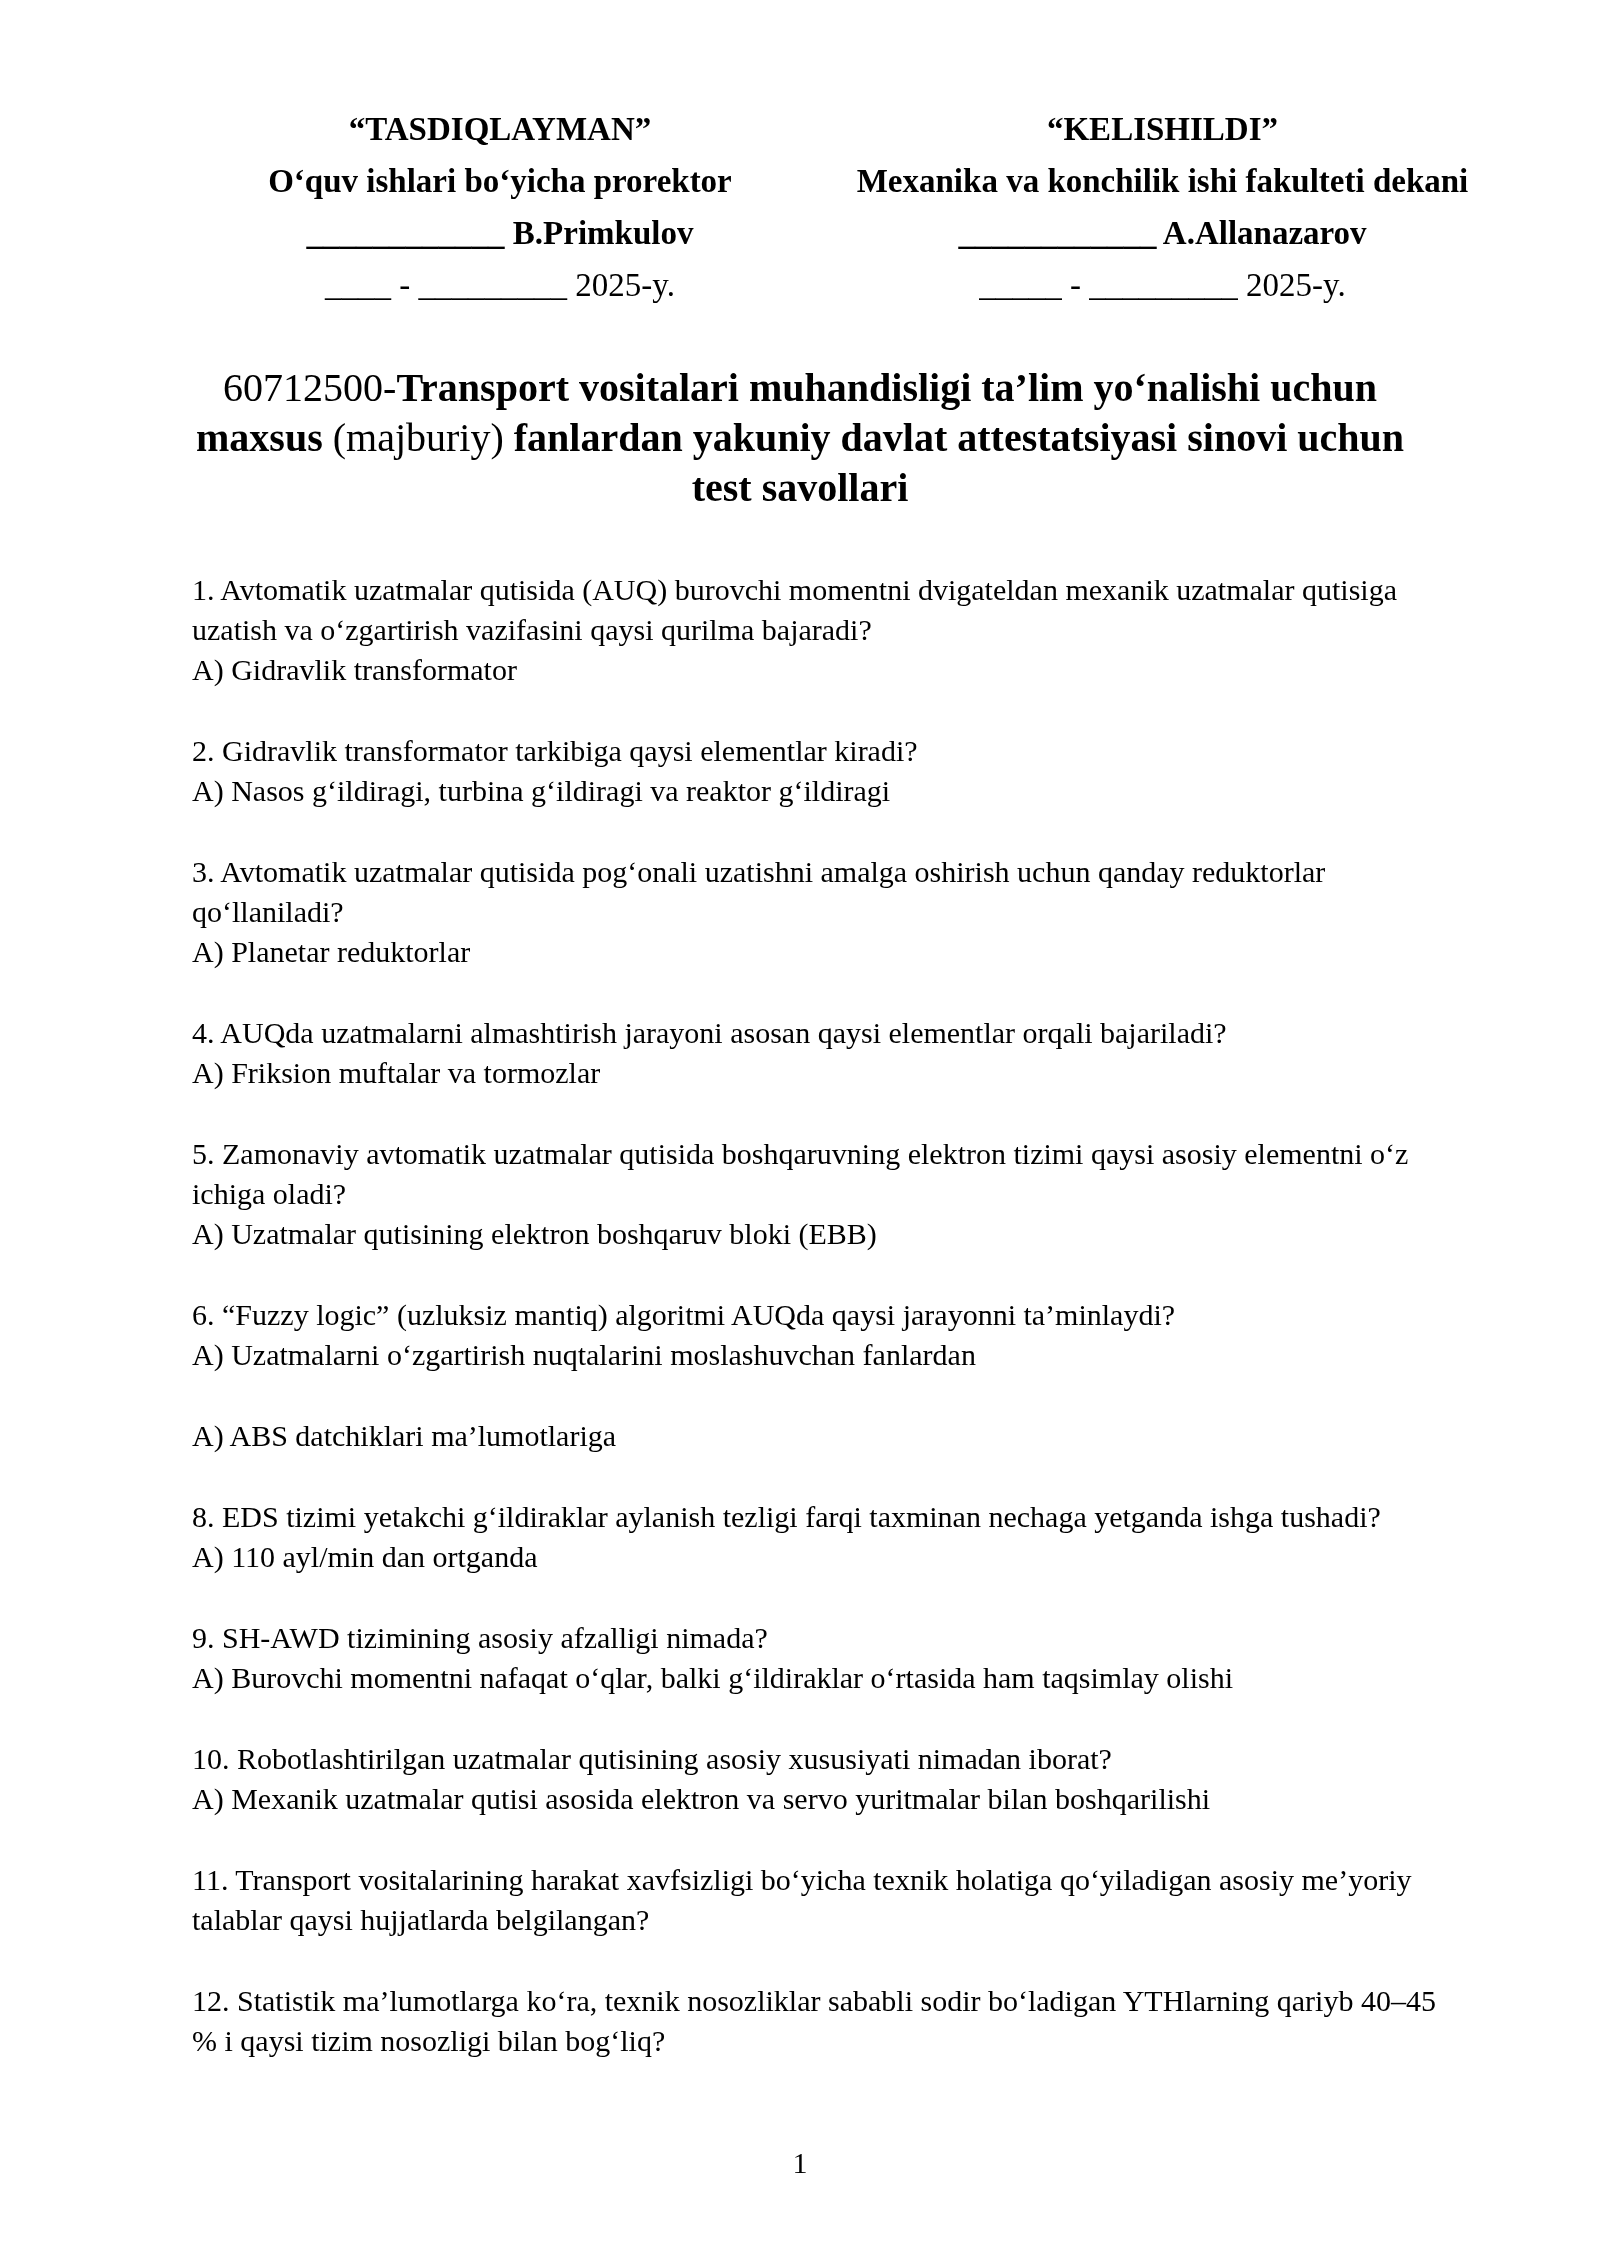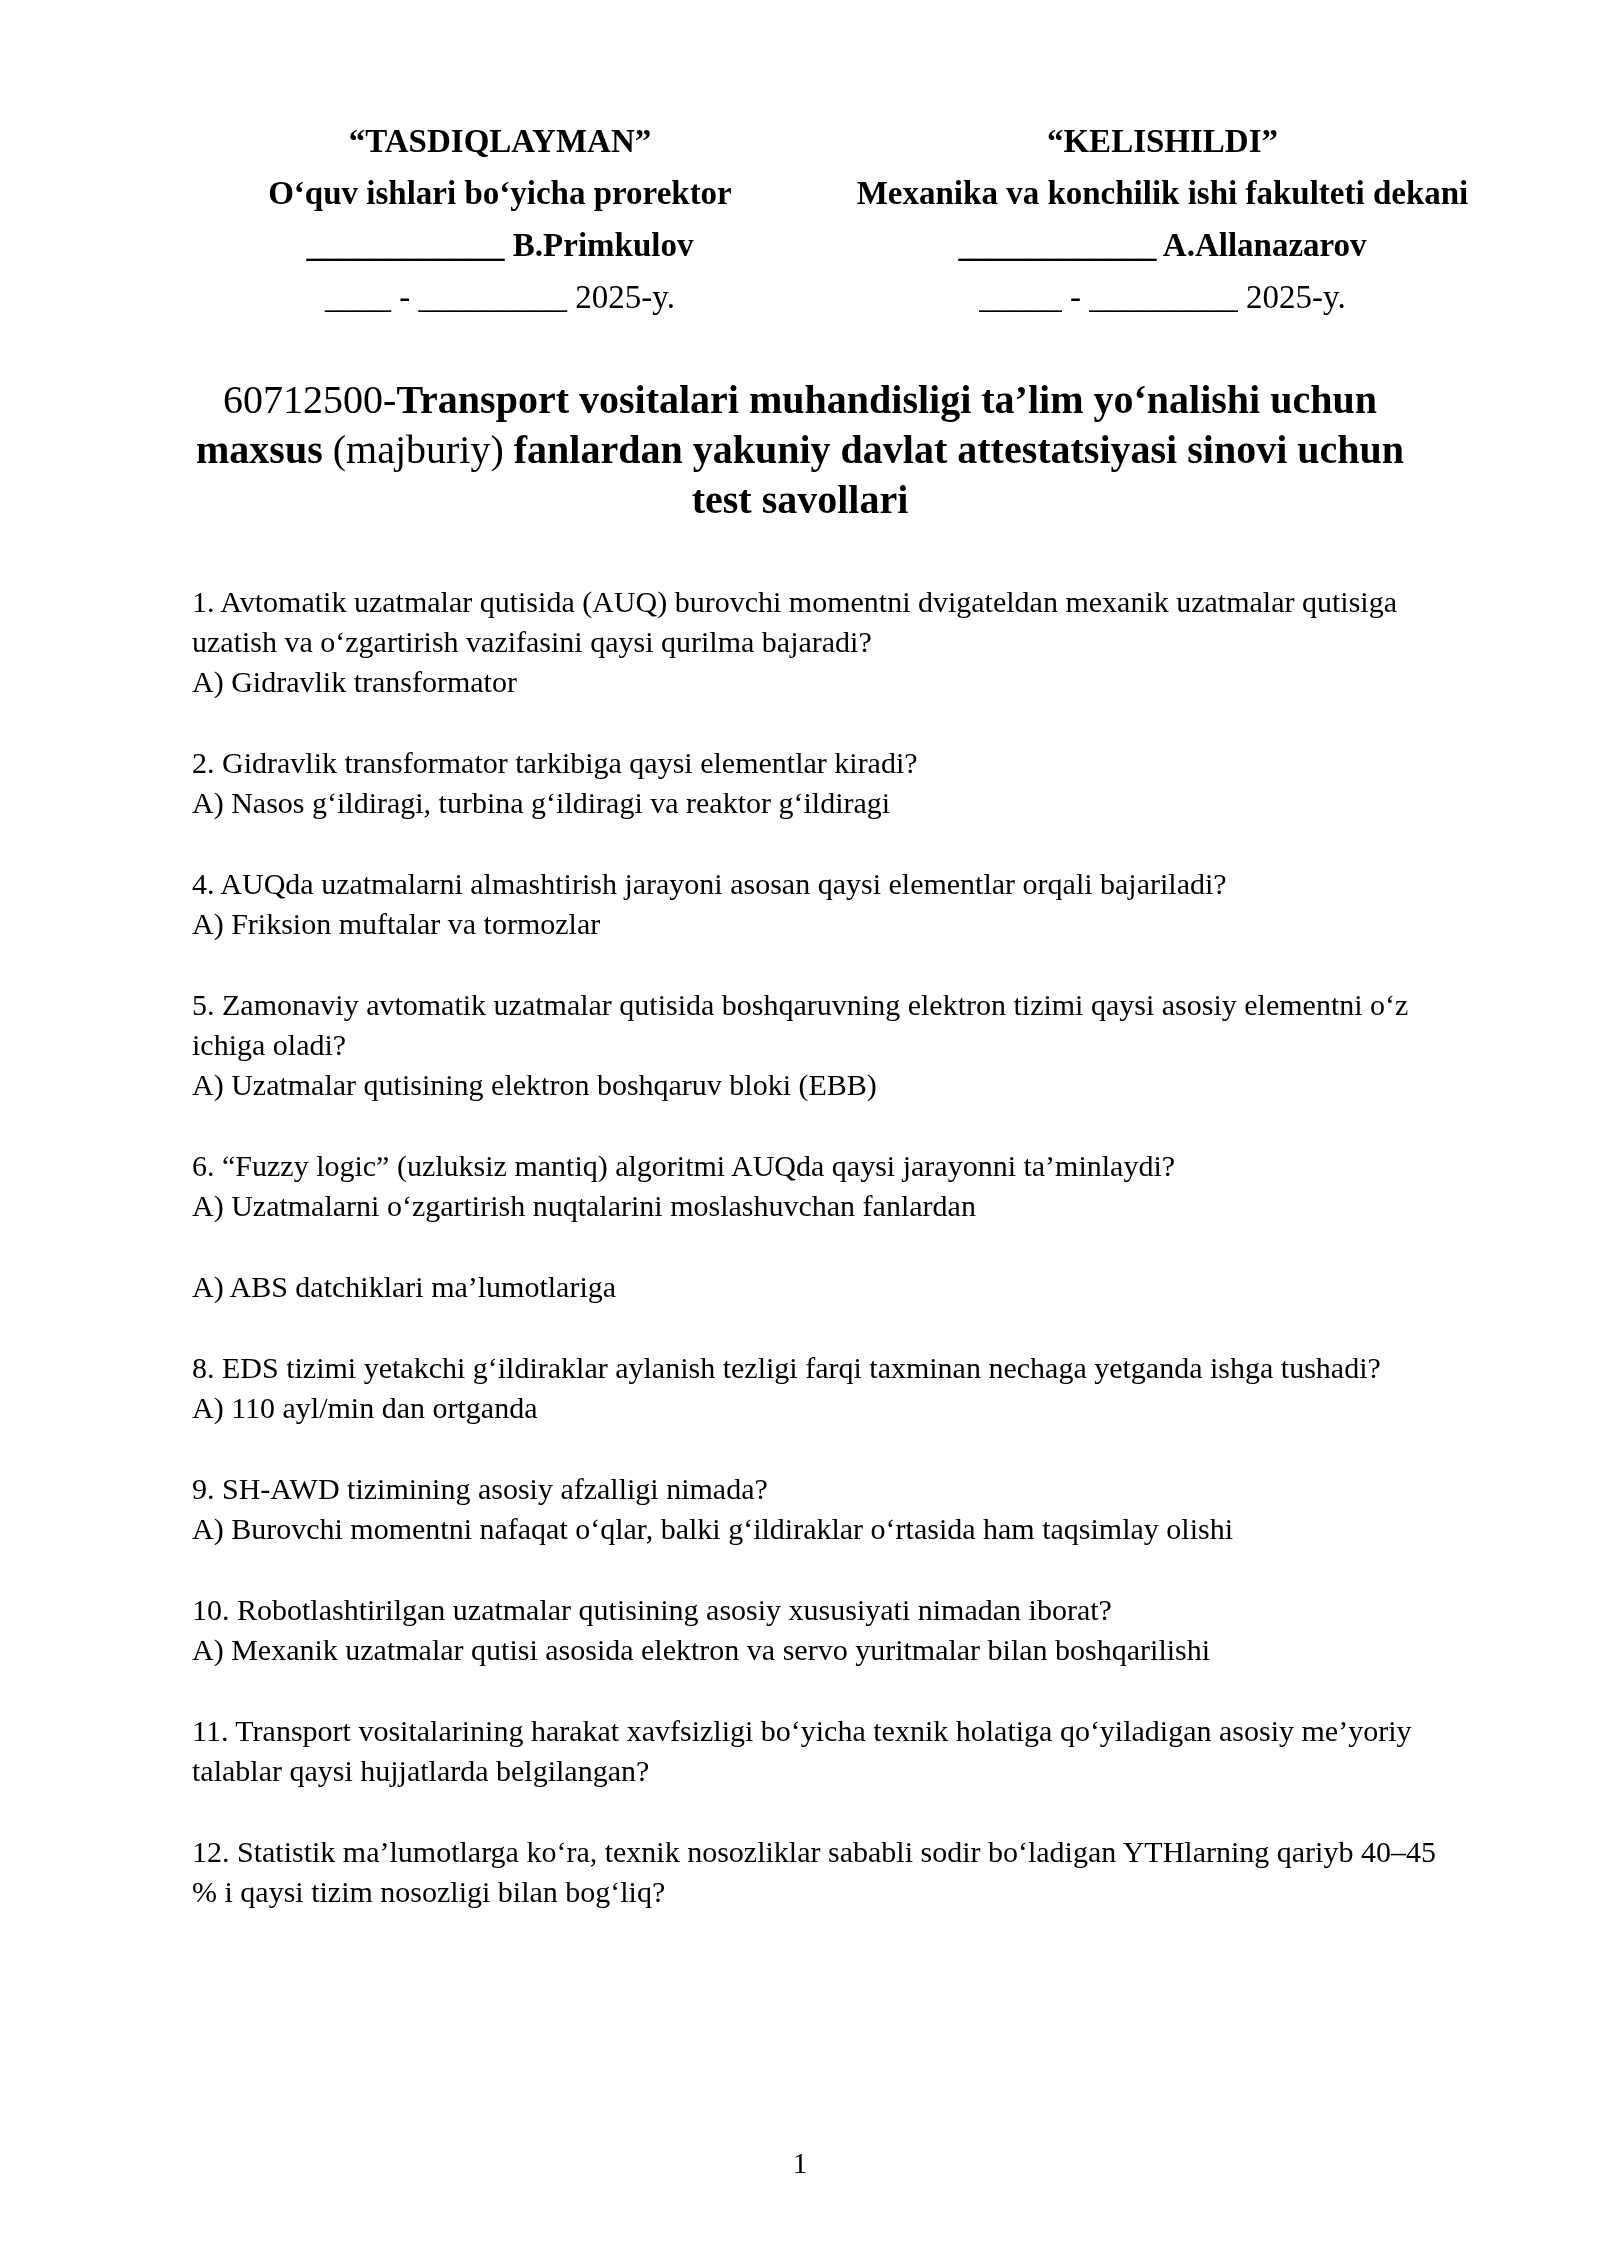--- a/index.html
+++ b/index.html
@@ -14,21 +14,20 @@
     background: #ffffff;
     color: #000000;
     font-family: "Liberation Serif", serif;
     overflow: hidden;
   }
   
   .approval {
     display: flex;
     justify-content: space-between;
     padding: 103px 105px 0 180px;
-    margin-top: 12px;
   }
   .approval-col {
     text-align: center;
     font-size: 33px;
     font-weight: bold;
     line-height: 52px;
   }
   .approval-col.left  { width: 640px; }
   .approval-col.right { width: 665px; }
   .approval-col .light {
@@ -92,20 +91,24 @@
   <div class="questions">
     <div class="question">
       <div class="q-text">1. Avtomatik uzatmalar qutisida (AUQ) burovchi momentni dvigateldan mexanik uzatmalar qutisiga uzatish va o‘zgartirish vazifasini qaysi qurilma bajaradi?</div>
       <div class="q-answer">A) Gidravlik transformator</div>
     </div>
     <div class="question">
       <div class="q-text">2. Gidravlik transformator tarkibiga qaysi elementlar kiradi?</div>
       <div class="q-answer">A) Nasos g‘ildiragi, turbina g‘ildiragi va reaktor g‘ildiragi</div>
     </div>
     <div class="question">
+      <div class="q-text">3. Avtomatik uzatmalar qutisida pog‘onali uzatishni amalga oshirish uchun qanday reduktorlar qo‘llaniladi?</div>
+      <div class="q-answer">A) Planetar reduktorlar</div>
+    </div>
+    <div class="question">
       <div class="q-text">4. AUQda uzatmalarni almashtirish jarayoni asosan qaysi elementlar orqali bajariladi?</div>
       <div class="q-answer">A) Friksion muftalar va tormozlar</div>
     </div>
     <div class="question">
       <div class="q-text">5. Zamonaviy avtomatik uzatmalar qutisida boshqaruvning elektron tizimi qaysi asosiy elementni o‘z ichiga oladi?</div>
       <div class="q-answer">A) Uzatmalar qutisining elektron boshqaruv bloki (EBB)</div>
     </div>
     <div class="question">
       <div class="q-text">6. “Fuzzy logic” (uzluksiz mantiq) algoritmi AUQda qaysi jarayonni ta’minlaydi?</div>
       <div class="q-answer">A) Uzatmalarni o‘zgartirish nuqtalarini moslashuvchan fanlardan</div>

